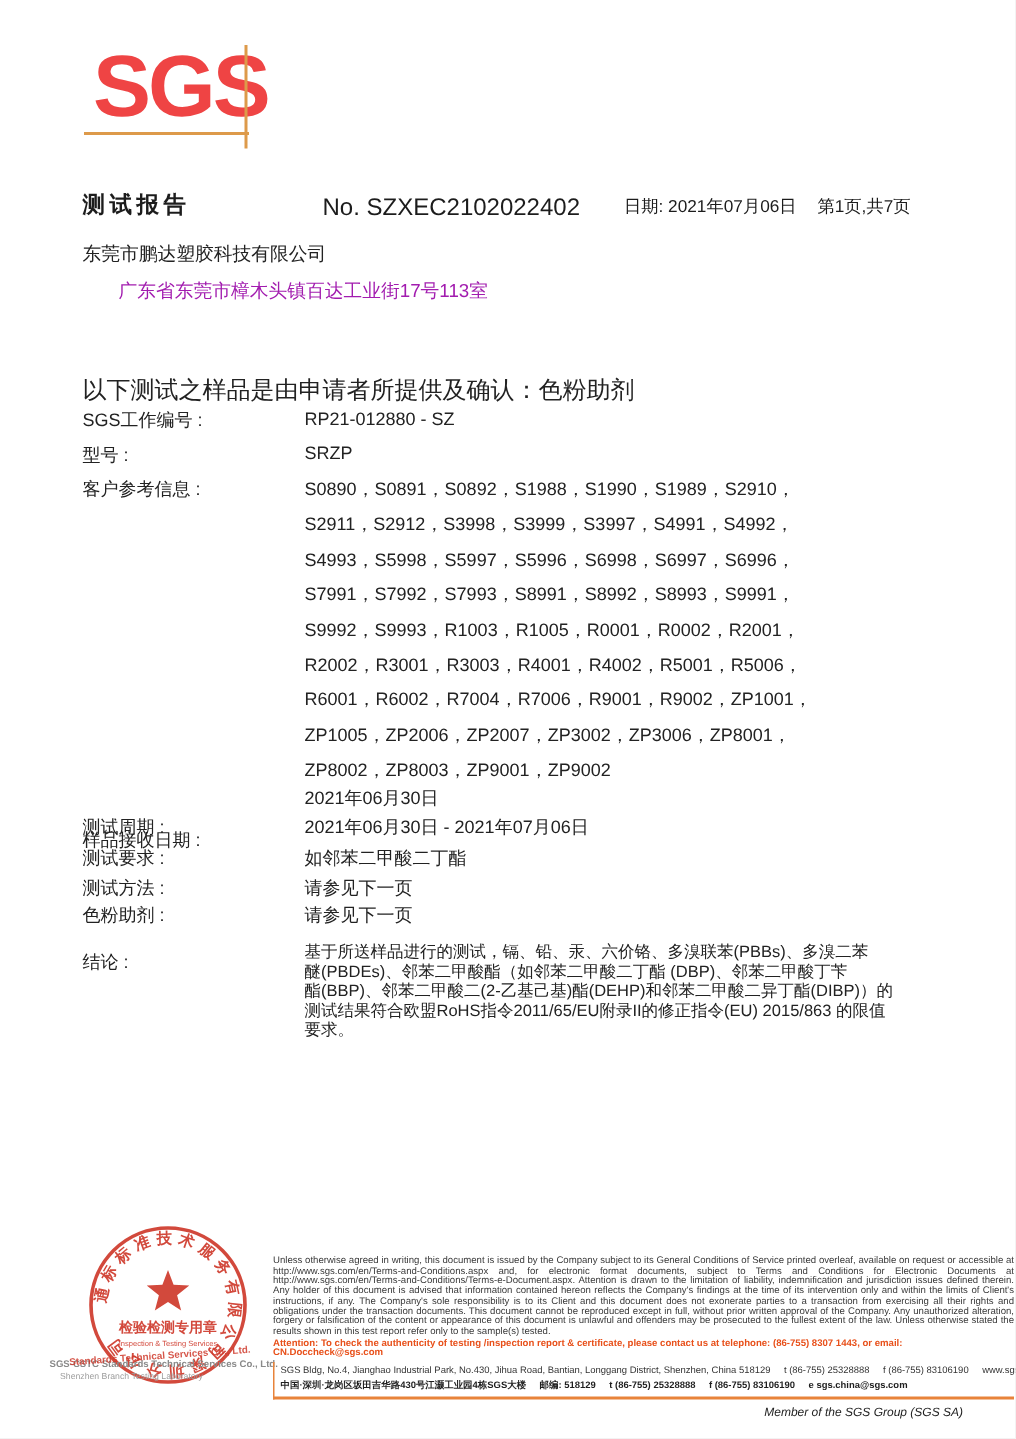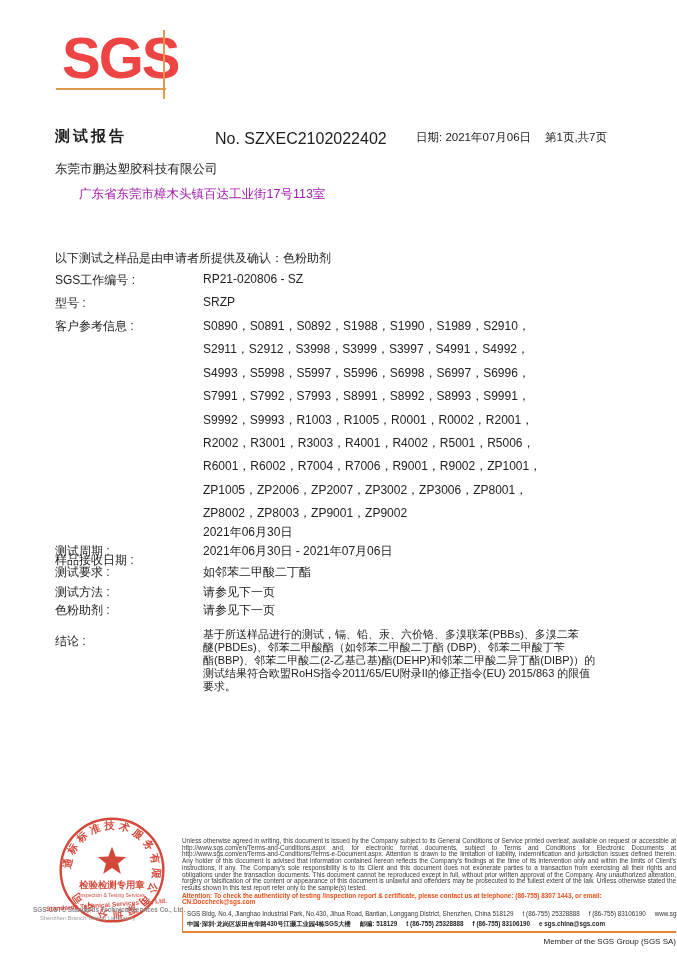--- a/index.html
+++ b/index.html
@@ -18,41 +18,41 @@
   .cross-v { position:absolute; left:163px; top:30px; width:1.5px; height:69px; background:#dd9a4a; }
   .cross-h { position:absolute; left:56px; top:88px; width:110px; height:1.5px; background:#dd9a4a; }
   .title-row { position:absolute; left:0; top:127px; width:100%; height:20px; }
   .report-title { position:absolute; left:55px; top:0; font-size:15px; font-weight:bold; letter-spacing:3px; color:#1c1c1c;text-align:right; }
   .report-no   { position:absolute; left:215px; top:3px; font-size:16px; color:#1c1c1c; }
   .report-date { position:absolute; left:416px; top:3px; font-size:11.5px; color:#1c1c1c; }
   .report-page { position:absolute; left:545px; top:3px; font-size:11.5px; color:#1c1c1c; }
   
   .company { position:absolute; left:55px; top:161px; font-size:12.5px; color:#222; }
   .address { position:absolute; left:55px; top:186px; font-size:12.5px; color:#a21caf;margin-left:24px; }
-  .statement { position:absolute; left:55px; top:250px; font-size:12px; color:#222; }
+  .statement { position:absolute; left:55px; top:250px; font-size:16px; color:#222; }
   
   .lbl { position:absolute; left:55px;  font-size:12px; color:#222; white-space:nowrap; }
   .val { position:absolute; left:203px; font-size:12px; color:#222; white-space:nowrap; }
   
   .concl-line { position:absolute; left:203px; font-size:11px; color:#222; white-space:nowrap; }
   
   .stamp { position:absolute; left:56px; top:814px; width:112px; height:112px; opacity:.92; }
   .stamp-company { position:absolute; left:33px; top:906px; width:165px; font-size:6.4px; font-weight:bold; color:#8a8a8a; white-space:nowrap; }
   .stamp-branch  { position:absolute; left:40px; top:915px; width:150px; font-size:5.8px; color:#9d9d9d; white-space:nowrap; }
   .stamp-overlay { position:absolute; left:46px; top:901px; font-size:6.6px; font-weight:bold; color:#cf3a2c;
                    transform:rotate(-4deg); white-space:nowrap; opacity:.85; }
   
   .footer-col { position:absolute; left:182px; top:838px; width:494px; }
   .legal { font-size:6.4px; line-height:6.7px; color:#3a3a3a; text-align:justify; }
   .attention { font-size:6.4px; line-height:6.7px; color:#e8501a; font-weight:bold; margin-top:1px; }
   .addr-wrap { margin-top:2px; border-left:1.5px solid #e8833a; border-bottom:2px solid #e8833a; padding:1px 0 2px 4px; }
   .addr-line { font-size:6.3px; line-height:10px; color:#333; white-space:nowrap; }
   .addr-line.cn { color:#1e1e1e; font-weight:bold; }
   .addr-line span { margin-right:9px; }
-  .member { text-align:right; margin-top:4px; font-size:8px; color:#222; }
+  .member { text-align:right; padding-right:34px; margin-top:4px; font-size:8px; color:#222;font-style:italic; }
 </style>
 </head>
 <body>
 
 <div class="page">
 
   <div class="logo">SGS</div>
   <div class="cross-v"></div>
   <div class="cross-h"></div>
 
@@ -61,21 +61,21 @@
     <span class="report-no">No. SZXEC2102022402</span>
     <span class="report-date">日期: 2021年07月06日</span>
     <span class="report-page">第1页,共7页</span>
   </div>
 
   <div class="company">东莞市鹏达塑胶科技有限公司</div>
   <div class="address">广东省东莞市樟木头镇百达工业街17号113室</div>
   <div class="statement">以下测试之样品是由申请者所提供及确认：色粉助剂</div>
 
   <span class="lbl" style="top:272px">SGS工作编号 :</span>
-  <span class="val" style="top:272px">RP21-020806 - SZ</span>
+  <span class="val" style="top:272px">RP21-012880 - SZ</span>
 
   <span class="lbl" style="top:295px">型号 :</span>
   <span class="val" style="top:295px">SRZP</span>
 
   <span class="lbl" style="top:318px">客户参考信息 :</span>
   <span class="val" style="top:318px">S0890，S0891，S0892，S1988，S1990，S1989，S2910，</span>
   <span class="val" style="top:341px">S2911，S2912，S3998，S3999，S3997，S4991，S4992，</span>
   <span class="val" style="top:365px">S4993，S5998，S5997，S5996，S6998，S6997，S6996，</span>
   <span class="val" style="top:388px">S7991，S7992，S7993，S8991，S8992，S8993，S9991，</span>
   <span class="val" style="top:412px">S9992，S9993，R1003，R1005，R0001，R0002，R2001，</span>

